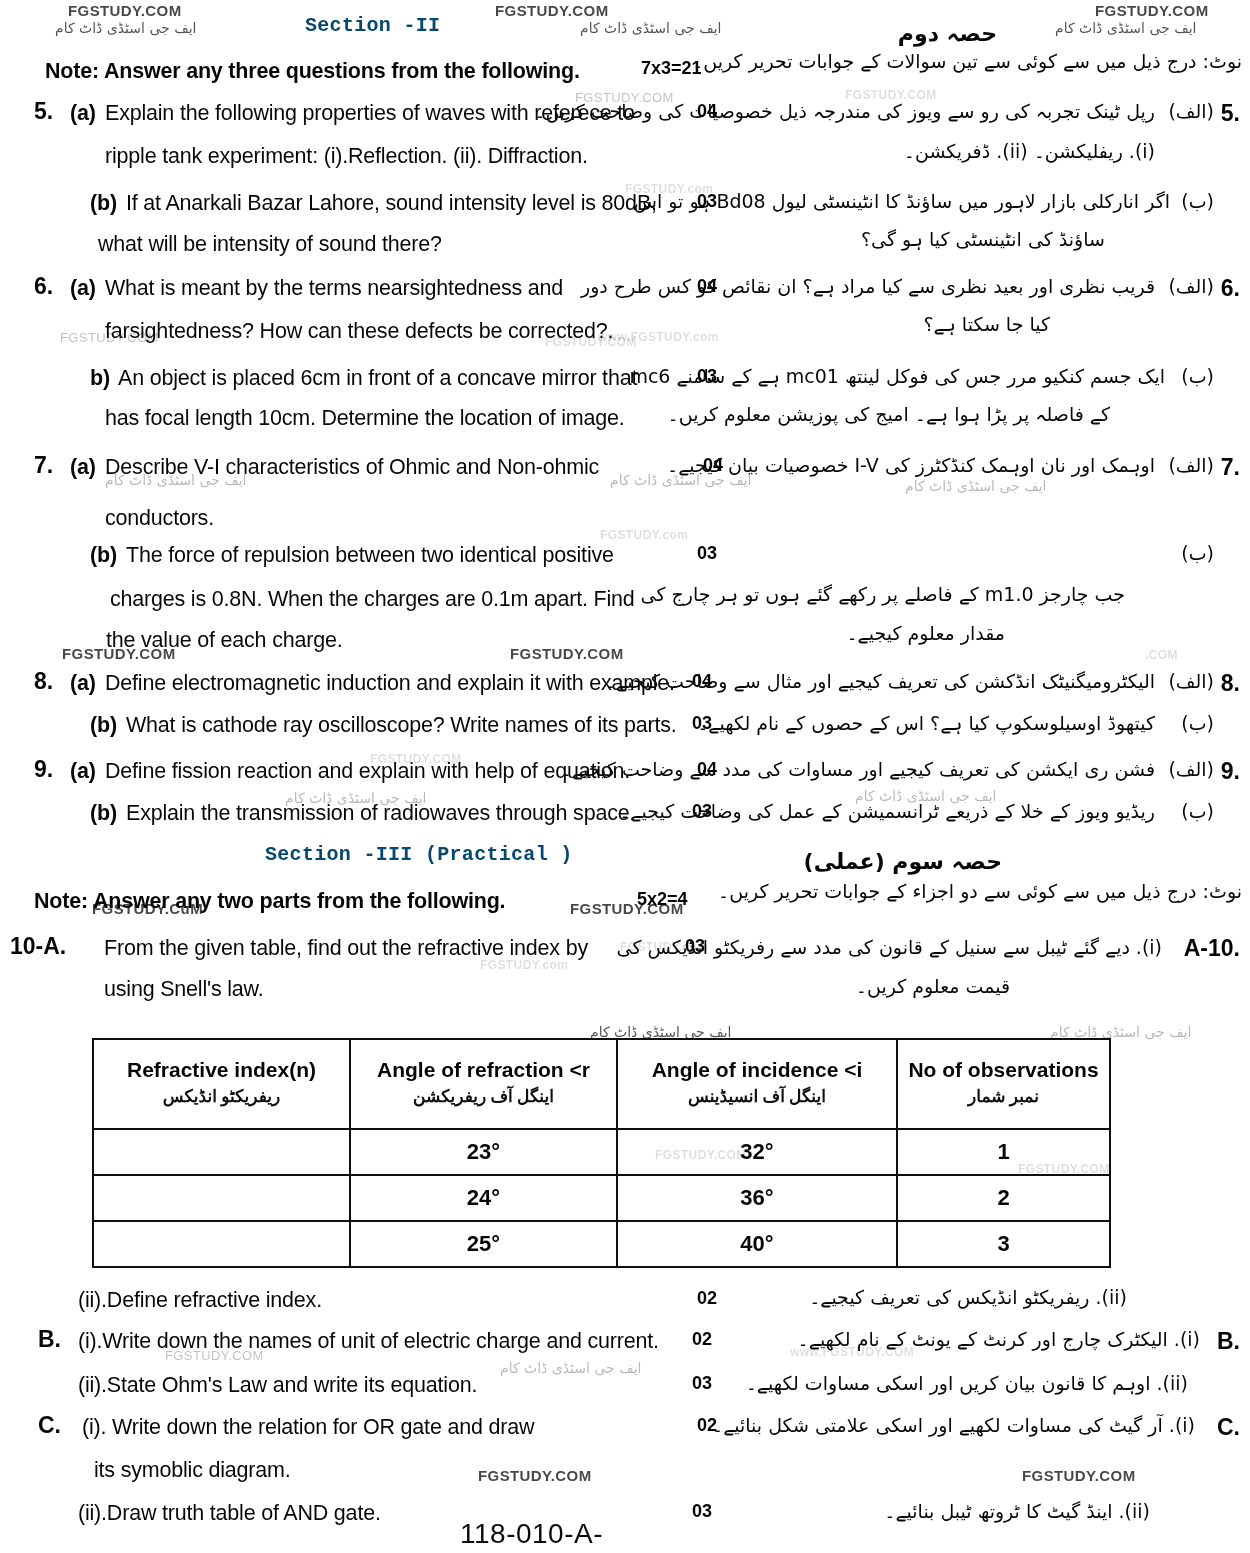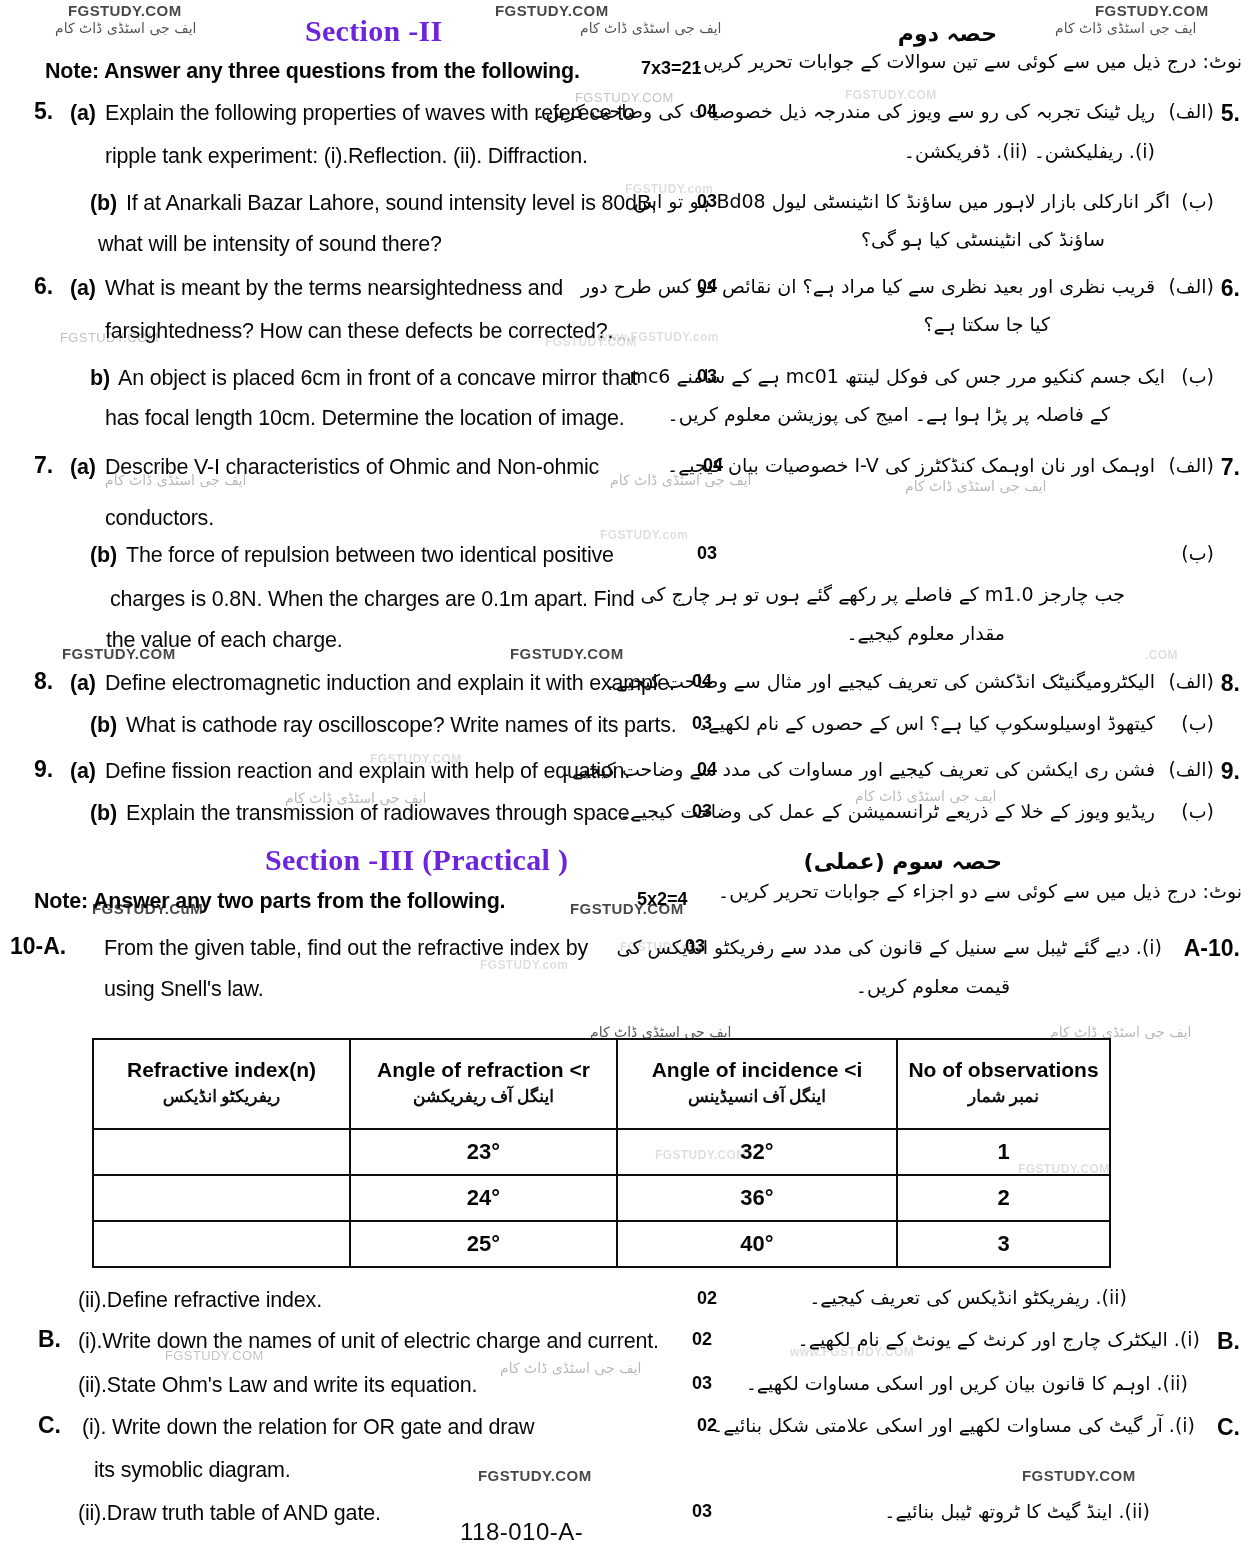--- a/index.html
+++ b/index.html
@@ -43,25 +43,25 @@
     white-space: nowrap;
   }
   .marks {
     font-family: "Liberation Sans", sans-serif;
     font-weight: bold;
     font-size: 18px;
     color: #0b0b0b;
     white-space: nowrap;
   }
   .sechead {
-    font-family: Liberation Serif, serif;
-    font-weight: bold;
-    font-size: 30px;
+    font-family: Liberation Mono, monospace;
+    font-weight: bold;
+    font-size: 20px;
     letter-spacing: 0.3px;
-    color: #6d28d9;
+    color: #0c4a6e;
     white-space: nowrap;
   }
 
   
   .ur {
     direction: rtl;
     unicode-bidi: bidi-override;
     font-family: "DejaVu Sans", sans-serif;
     font-size: 19px;
     line-height: 1.25;
@@ -135,21 +135,21 @@
     white-space: nowrap;
   }
   .cell-val {
     font-family: "Liberation Sans", sans-serif;
     font-weight: bold;
     font-size: 22px;
     color: #0b0b0b;
   }
   .footer-code {
     font-family: "Liberation Sans", sans-serif;
-    font-size: 24px;
+    font-size: 28px;
     letter-spacing: 0.5px;
     color: #111;
     white-space: nowrap;
   }
 </style>
 </head>
 <body>
 
 <div id="page">
 

